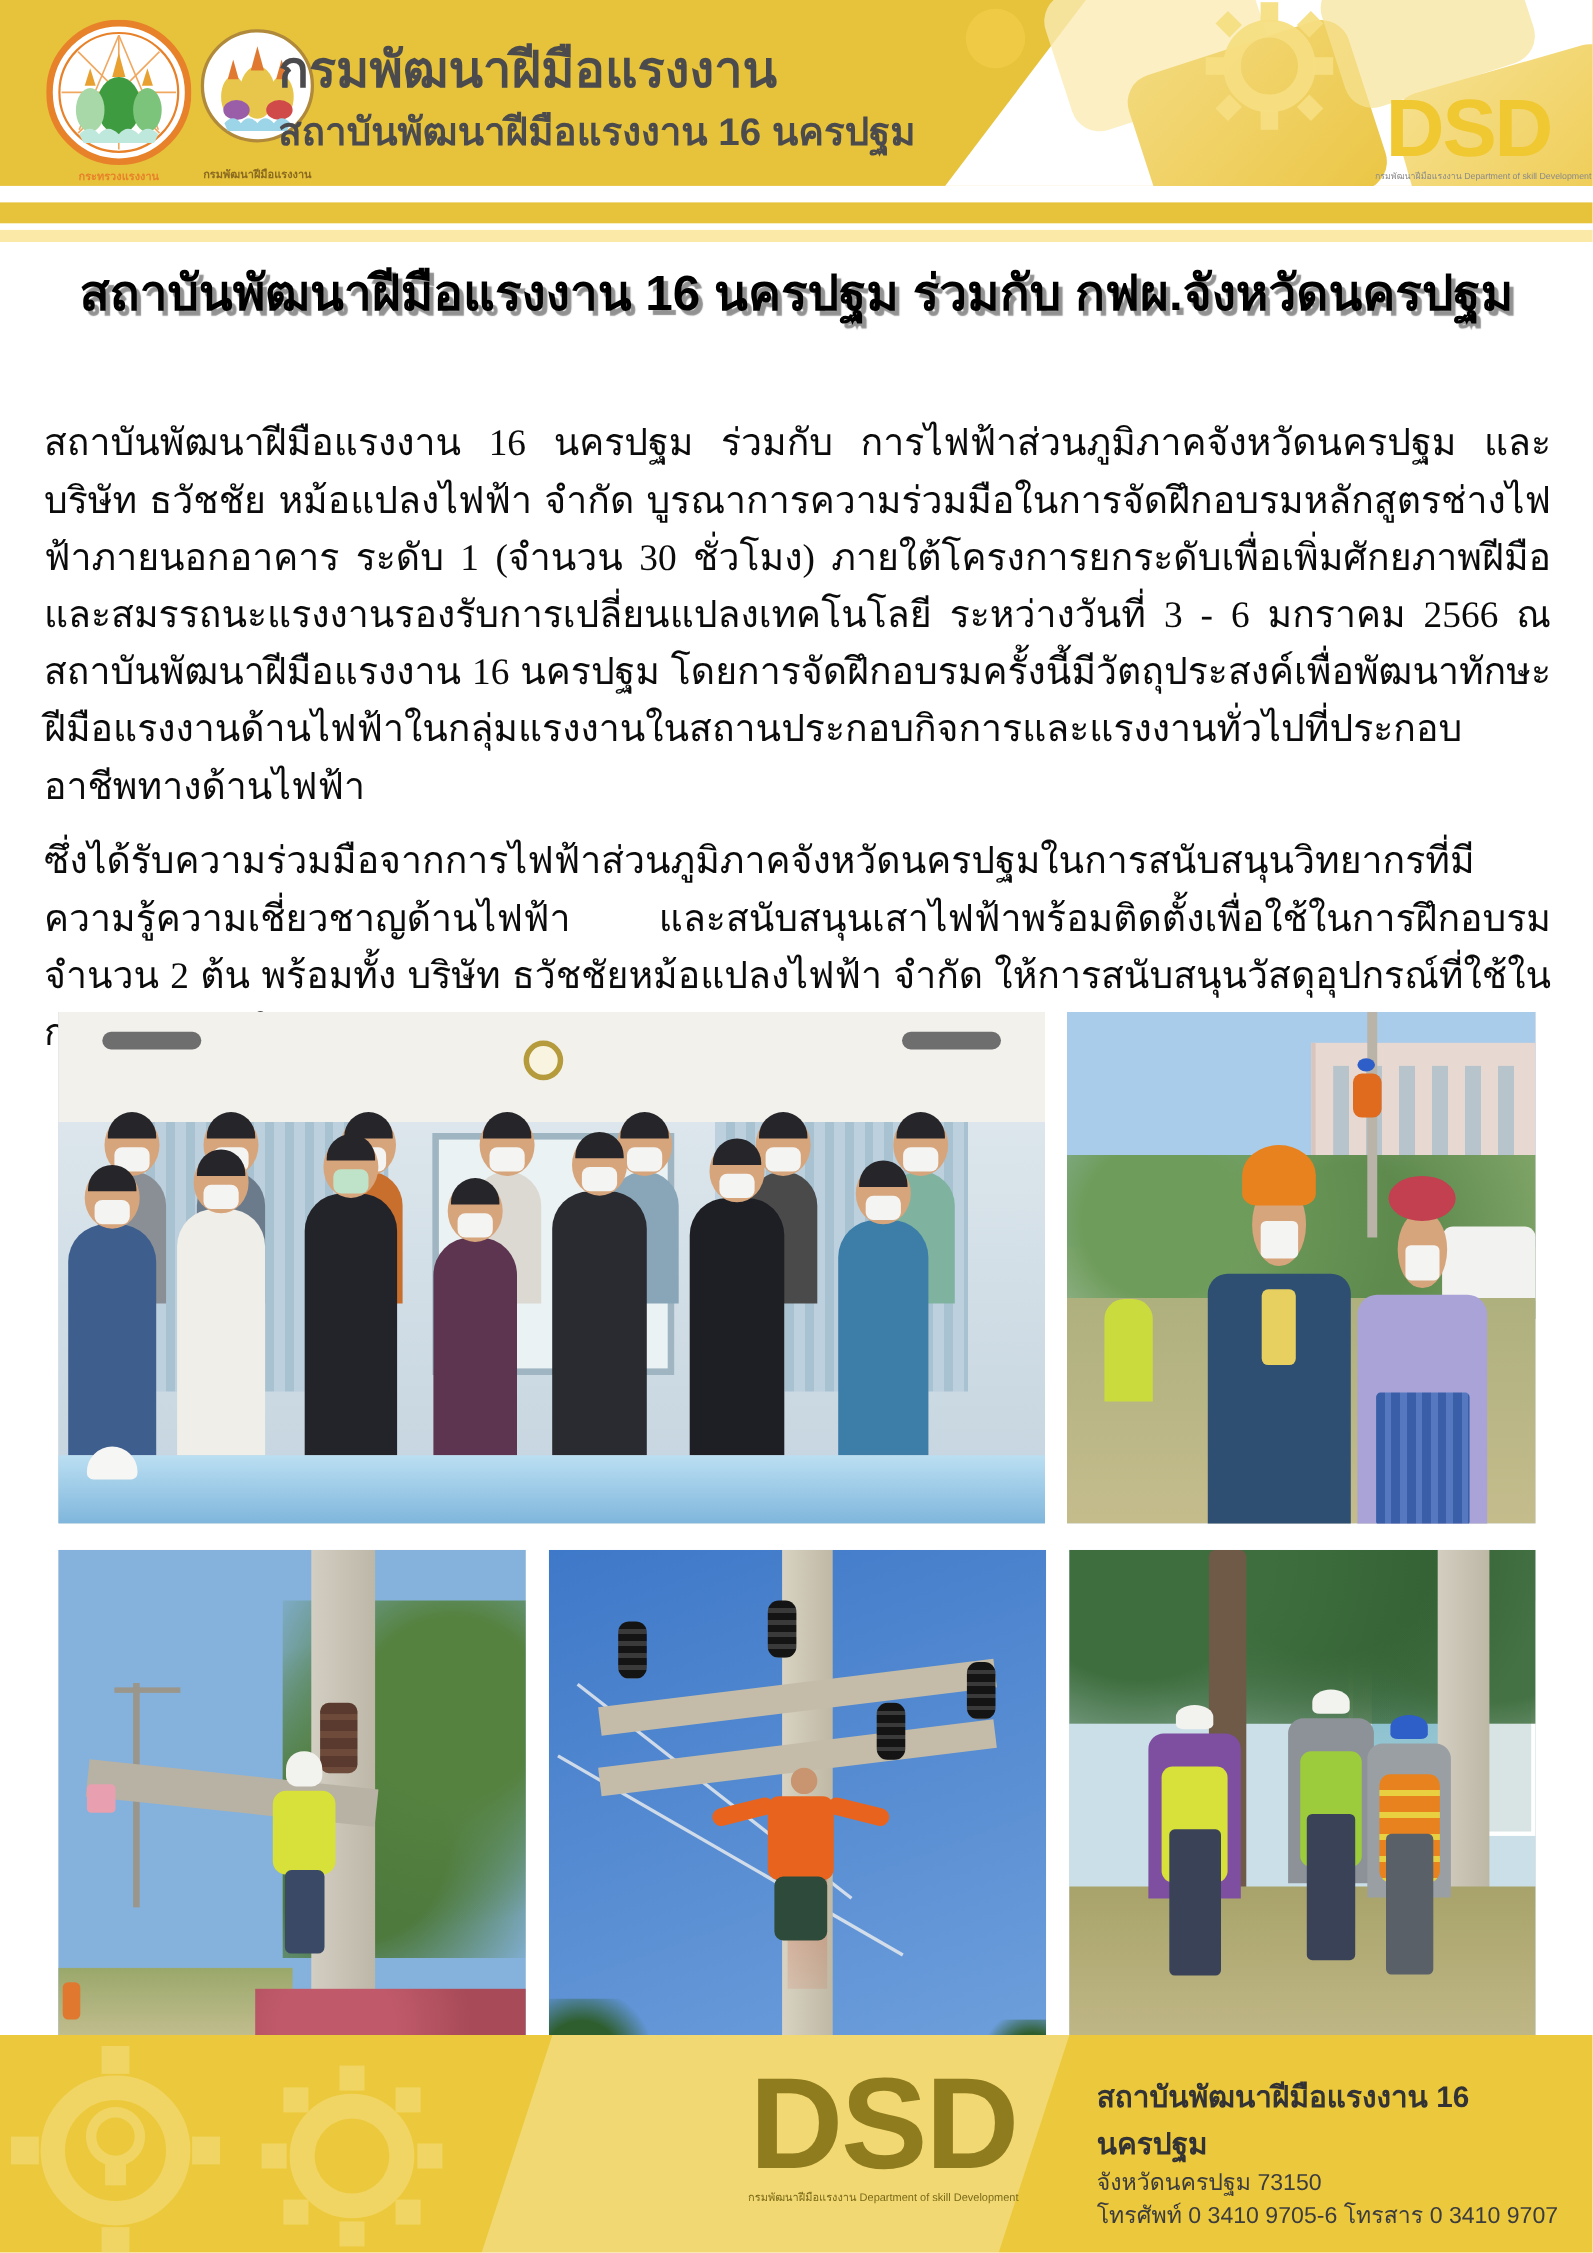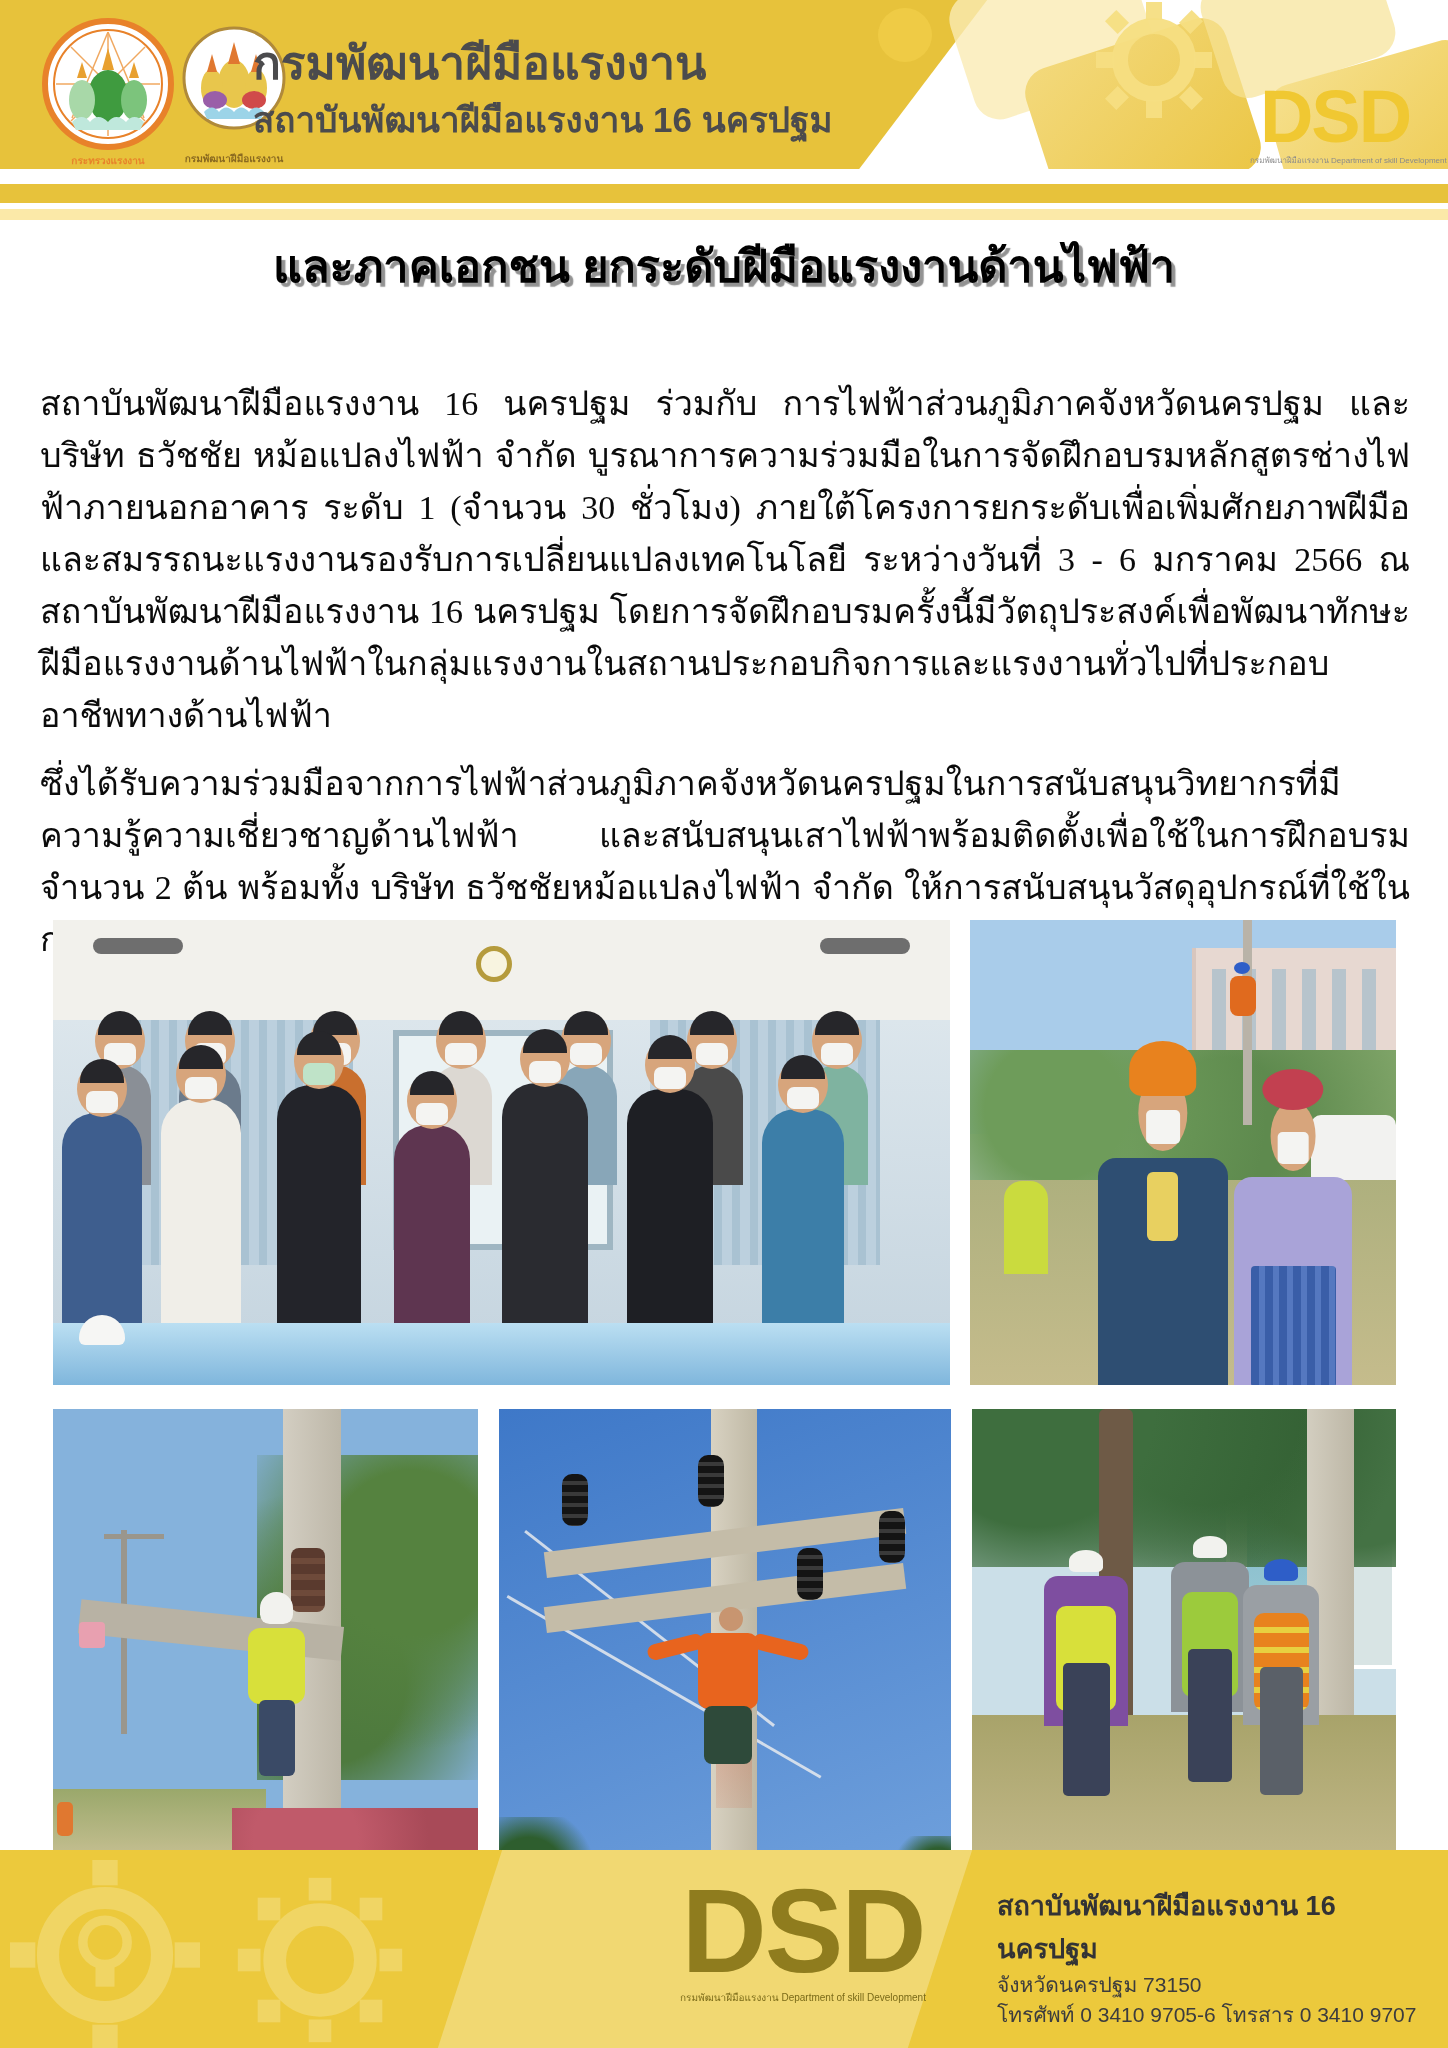--- a/index.html
+++ b/index.html
@@ -201,21 +201,21 @@
     <div class="dsd-logo" style="right:28px;top:80px;width:170px;">
       <div class="dsd-big" style="font-size:74px;color:#F0C832;">DSD</div>
       <div class="dsd-sub" style="font-size:8px;">กรมพัฒนาฝีมือแรงงาน Department of skill Development</div>
     </div>
   </div>
 
   <div class="stripe-gold"></div>
   <div class="stripe-pale"></div>
 
   <div class="headline">
-    <div>และภาคเอกชน ยกระดับฝีมือแรงงานด้านไฟฟ้า</div>
+    <div>สถาบันพัฒนาฝีมือแรงงาน 16 นครปฐม ร่วมกับ กฟผ.จังหวัดนครปฐม</div>
   </div>
 
   <div class="bodytext">
     <p>สถาบันพัฒนาฝีมือแรงงาน 16 นครปฐม ร่วมกับ การไฟฟ้าส่วนภูมิภาคจังหวัดนครปฐม และ บริษัท ธวัชชัย หม้อแปลงไฟฟ้า จำกัด บูรณาการความร่วมมือในการจัดฝึกอบรมหลักสูตรช่างไฟฟ้าภายนอกอาคาร ระดับ 1 (จำนวน 30 ชั่วโมง) ภายใต้โครงการยกระดับเพื่อเพิ่มศักยภาพฝีมือและสมรรถนะแรงงานรองรับการเปลี่ยนแปลงเทคโนโลยี ระหว่างวันที่ 3 - 6 มกราคม 2566 ณ สถาบันพัฒนาฝีมือแรงงาน 16 นครปฐม โดยการจัดฝึกอบรมครั้งนี้มีวัตถุประสงค์เพื่อพัฒนาทักษะฝีมือแรงงานด้านไฟฟ้าในกลุ่มแรงงานในสถานประกอบกิจการและแรงงานทั่วไปที่ประกอบอาชีพทางด้านไฟฟ้า</p>
     <p>ซึ่งได้รับความร่วมมือจากการไฟฟ้าส่วนภูมิภาคจังหวัดนครปฐมในการสนับสนุนวิทยากรที่มีความรู้ความเชี่ยวชาญด้านไฟฟ้า และสนับสนุนเสาไฟฟ้าพร้อมติดตั้งเพื่อใช้ในการฝึกอบรม จำนวน 2 ต้น พร้อมทั้ง บริษัท ธวัชชัยหม้อแปลงไฟฟ้า จำกัด ให้การสนับสนุนวัสดุอุปกรณ์ที่ใช้ในการฝึกอบรม โดยมีผู้เข้าร่วมฝึกอบรม จำนวน 26 คน</p>
   </div>
 
   <div class="photo ph1" title="Group photo of trainees and officials wearing face masks inside a training room with blue curtains and tables">
     <div class="abs ph1-ceiling"></div>
     <div class="abs vent" style="left:40px;top:18px;width:90px;"></div>

